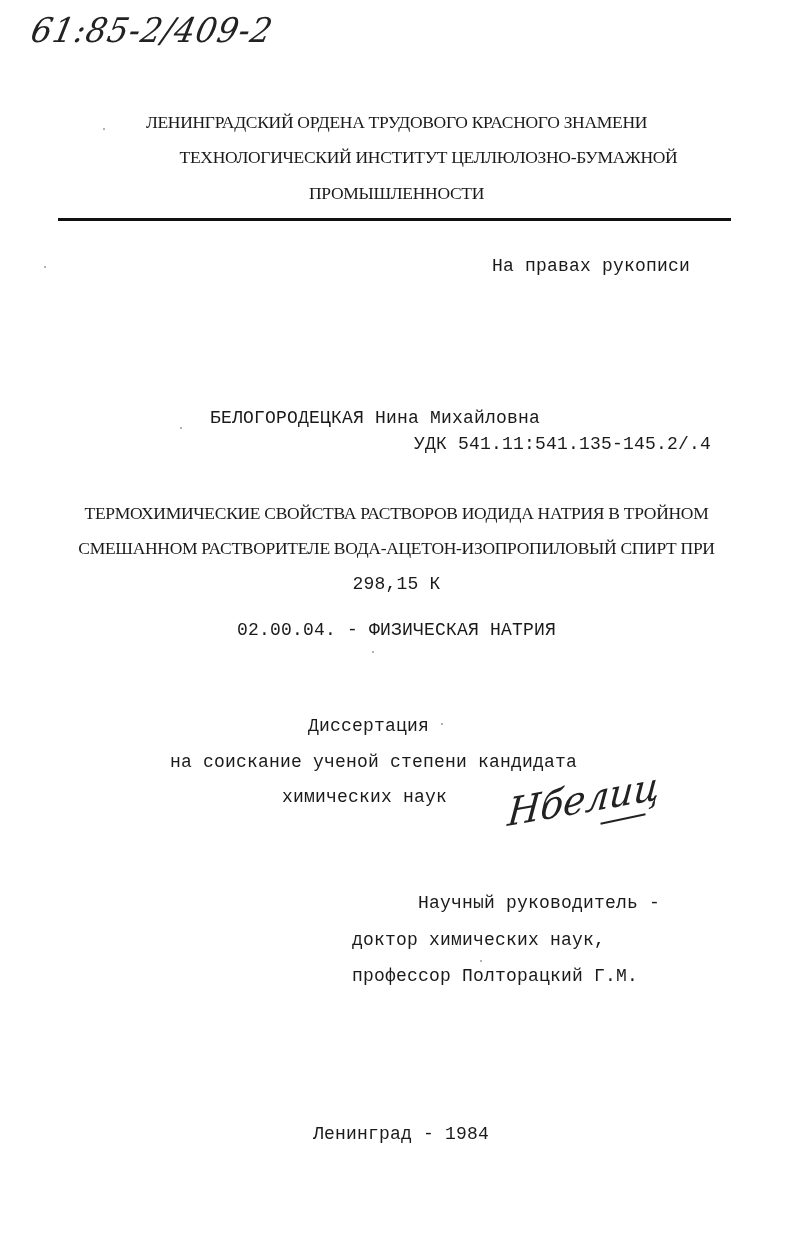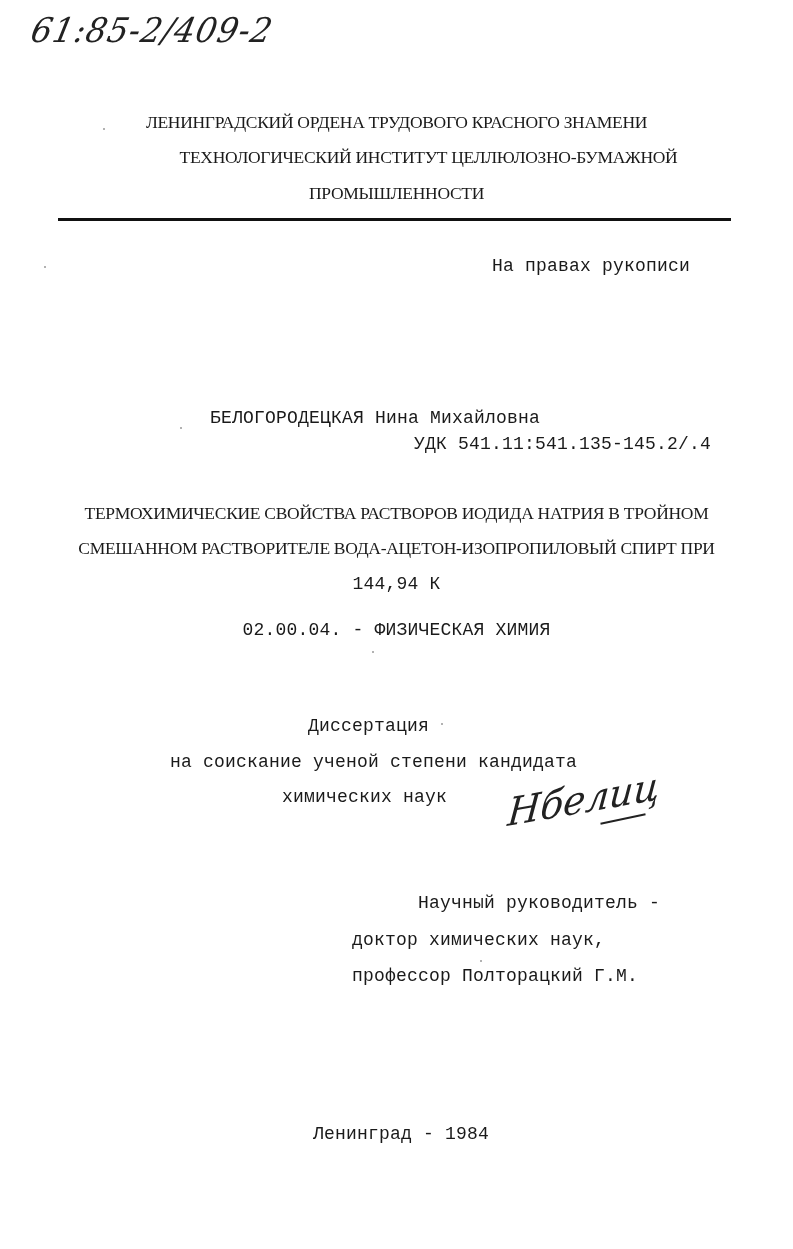--- a/index.html
+++ b/index.html
@@ -64,23 +64,23 @@
 <div class="abs rule"></div>
 
 <div class="abs typed" style="left:492px; top:256px;">На правах рукописи</div>
 
 <div class="abs typed" style="left:210px; top:380px;margin-top:28px;">БЕЛОГОРОДЕЦКАЯ Нина Михайловна</div>
 
 <div class="abs typed" style="left:414px; top:434px;">УДК 541.11:541.135-145.2/.4</div>
 
 <div class="abs center caps" style="top:503px; transform:none;">ТЕРМОХИМИЧЕСКИЕ СВОЙСТВА РАСТВОРОВ ИОДИДА НАТРИЯ В ТРОЙНОМ</div>
 <div class="abs center caps" style="top:538px; transform:none;">СМЕШАННОМ РАСТВОРИТЕЛЕ ВОДА-АЦЕТОН-ИЗОПРОПИЛОВЫЙ СПИРТ ПРИ</div>
-<div class="abs center typed" style="top:574px;">144,94 К</div>
+<div class="abs center typed" style="top:574px;">298,15 К</div>
 
-<div class="abs center typed" style="top:620px;">02.00.04. - ФИЗИЧЕСКАЯ ХИМИЯ</div>
+<div class="abs center typed" style="top:620px;">02.00.04. - ФИЗИЧЕСКАЯ НАТРИЯ</div>
 
 <div class="abs typed" style="left:308px; top:716px;">Диссертация</div>
 <div class="abs typed" style="left:170px; top:752px;">на соискание ученой степени  кандидата</div>
 <div class="abs typed" style="left:282px; top:787px;">химических наук</div>
 
 <div class="abs signature">Нбелиц</div>
 <div class="abs signature-dash"></div>
 
 <div class="abs typed" style="left:418px; top:893px;">Научный руководитель -</div>
 <div class="abs typed" style="left:352px; top:930px;">доктор химических наук,</div>

